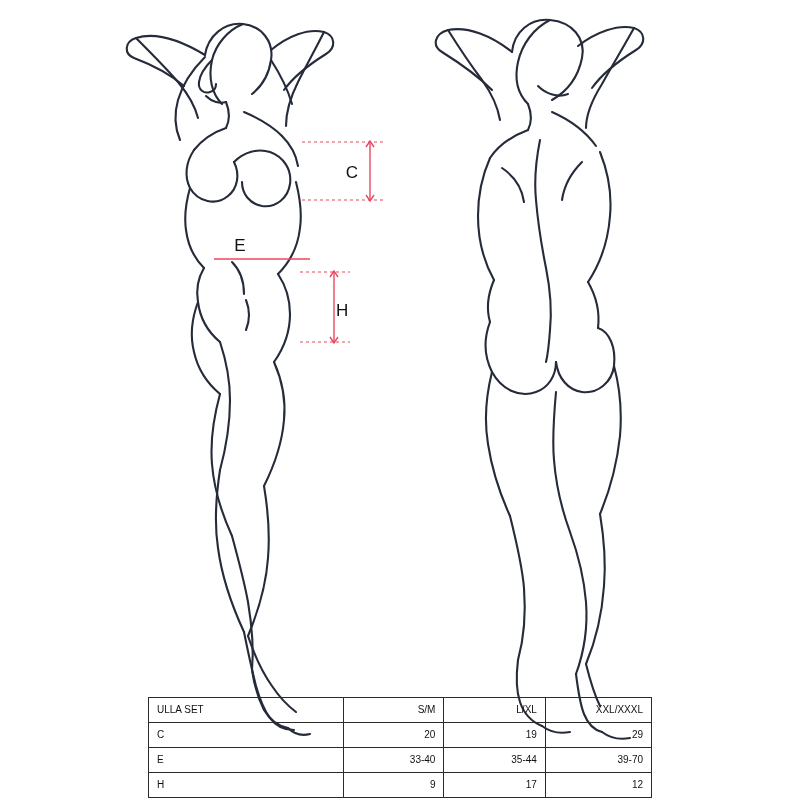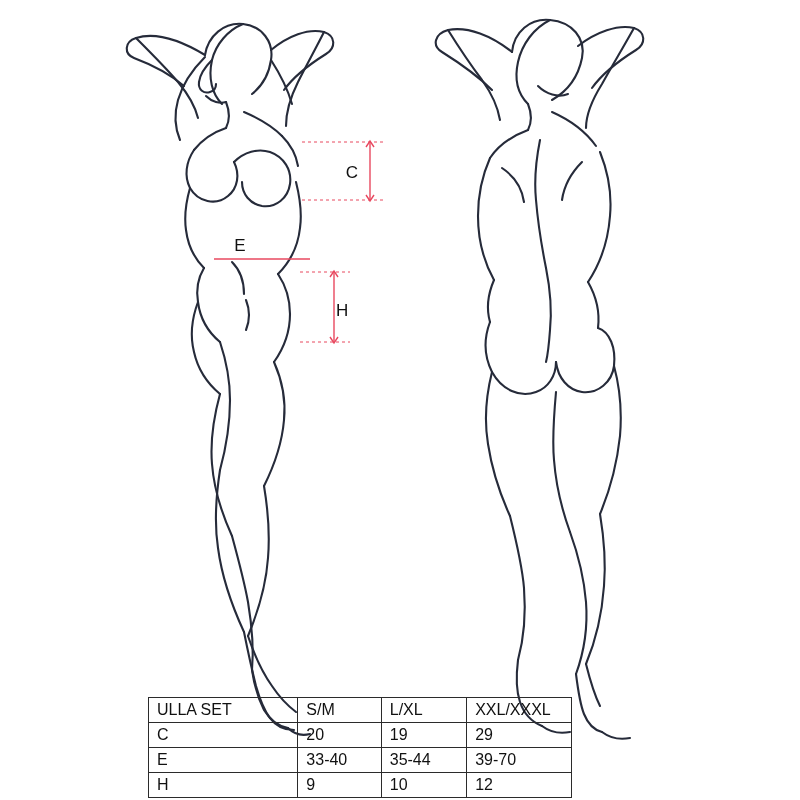--- a/index.html
+++ b/index.html
@@ -31,40 +31,40 @@
     fill: #111111;
   }
   #size-table-wrap {
     position: absolute;
     left: 148px;
     top: 697px;
     width: 504px;
   }
   table.size-table {
     border-collapse: collapse;
-    width: 424px;
-    font-size: 16px;
+    width: 504px;
+    font-size: 10px;
     background: transparent;
     border-radius: 26px;
   }
   table.size-table td {
     border: 1px solid #2b2b2b;
     height: 24px;
     padding: 0 8px;
     font-family: "Liberation Sans", sans-serif;
     color: #111111;
     line-height: 24px;
   }
   table.size-table td.label-col {
     width: 210px;
     text-align: left;
   }
   table.size-table td.val-col {
     width: 98px;
-    text-align: left;
+    text-align: right;
   }
 </style>
 </head>
 <body>
 
 <div id="figure-area">
   <svg width="800" height="800" viewBox="0 0 800 800" xmlns="http://www.w3.org/2000/svg">
 
     <g fill="none" stroke="#262b3a" stroke-width="2.1" stroke-linecap="round" stroke-linejoin="round">
 
@@ -206,18 +206,18 @@
       </tr>
       <tr>
         <td class="label-col">E</td>
         <td class="val-col">33-40</td>
         <td class="val-col">35-44</td>
         <td class="val-col">39-70</td>
       </tr>
       <tr>
         <td class="label-col">H</td>
         <td class="val-col">9</td>
-        <td class="val-col">10</td>
+        <td class="val-col">17</td>
         <td class="val-col">12</td>
       </tr>
     </tbody>
   </table>
 </div>
 
 </body></html>

